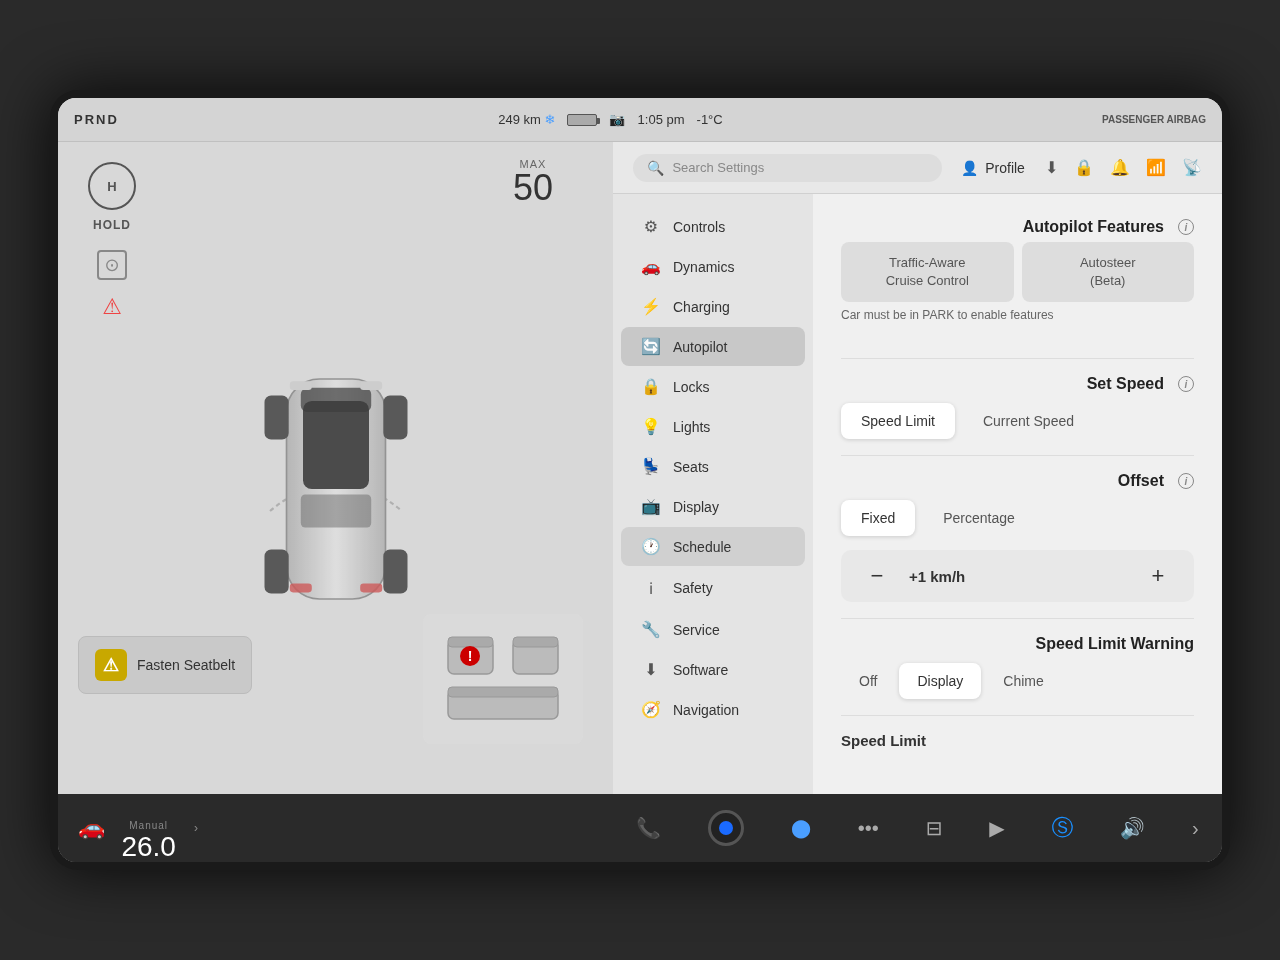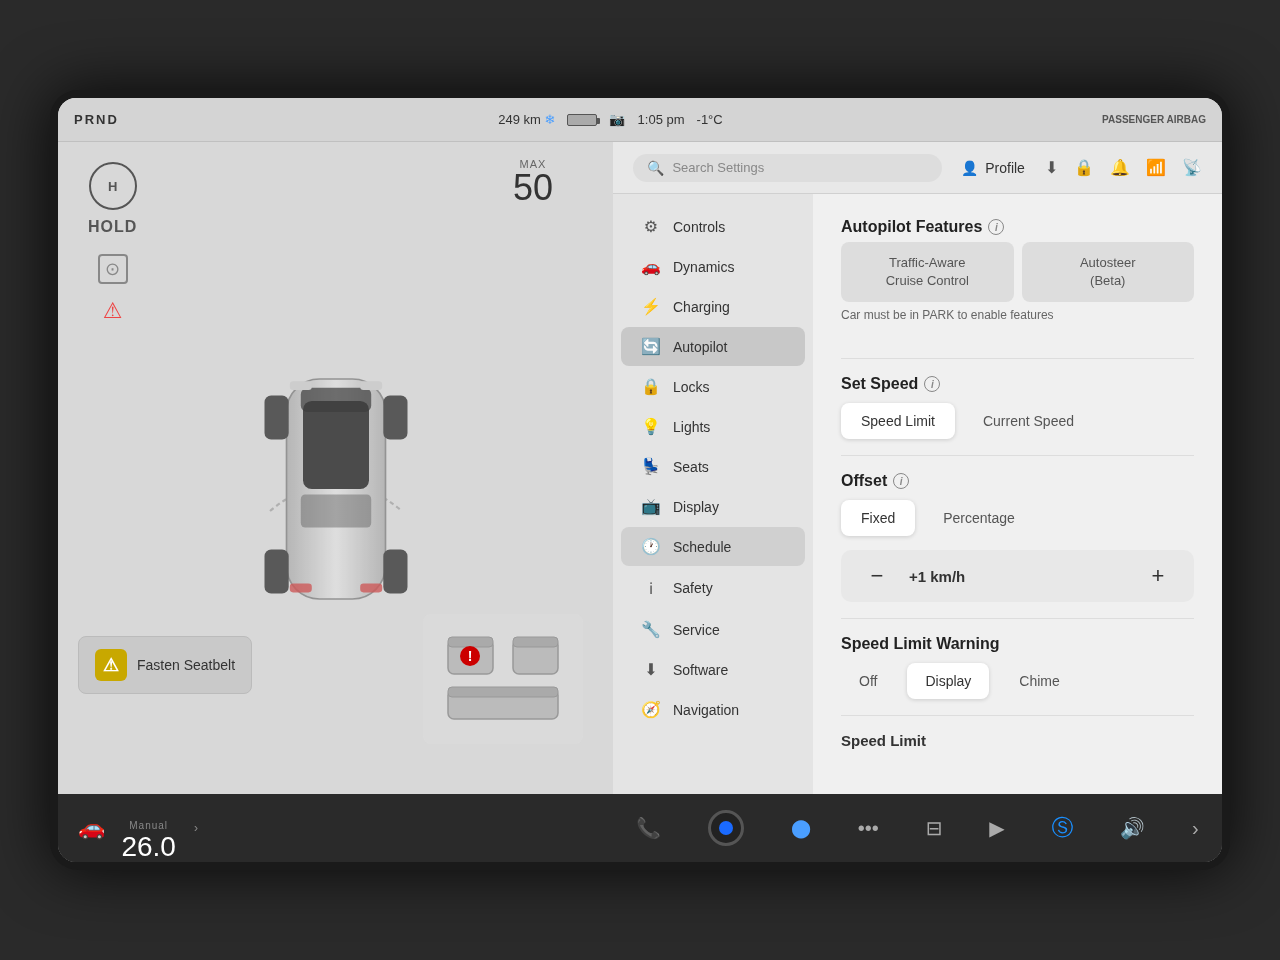--- a/index.html
+++ b/index.html
@@ -136,21 +136,21 @@
       border-radius: 50%;
       display: flex;
       align-items: center;
       justify-content: center;
       font-size: 13px;
       font-weight: 700;
       color: #555;
     }
 
     .hold-text {
-      font-size: 16px;
+      font-size: 12px;
       font-weight: 600;
       color: #555;
       letter-spacing: 1px;
     }
 
     .tire-warning {
       width: 30px;
       height: 30px;
       border: 2px solid #888;
       border-radius: 4px;
@@ -417,21 +417,22 @@
       background: #f0f0f0;
     }
 
     .section-title {
       font-size: 16px;
       font-weight: 600;
       color: #222;
       margin-bottom: 6px;
       display: flex;
       align-items: center;
-      gap: 6px;
+      gap: 14px;
+      justify-content: flex-end;
     }
 
     .info-icon {
       width: 16px;
       height: 16px;
       border: 1.5px solid #888;
       border-radius: 50%;
       display: flex;
       align-items: center;
       justify-content: center;
@@ -524,21 +525,21 @@
     .offset-value {
       flex: 1;
       text-align: left;
       font-size: 15px;
       color: #333;
       font-weight: 700;
     }
 
     .warning-options {
       display: flex;
-      gap: 12px;
+      gap: 4px;
       margin-top: 10px;
     }
 
     .warning-btn {
       padding: 10px 18px;
       border-radius: 8px;
       border: none;
       font-size: 14px;
       cursor: pointer;
       font-weight: 500;

